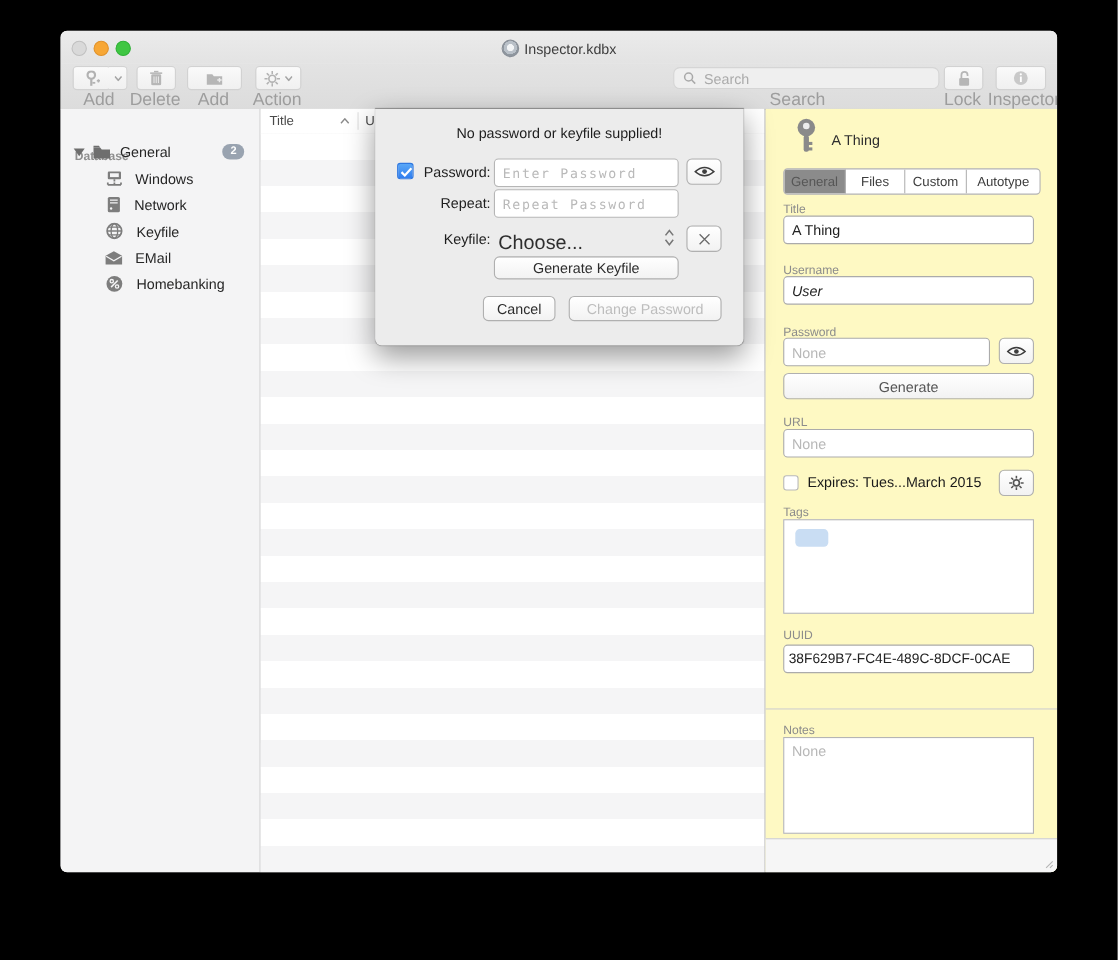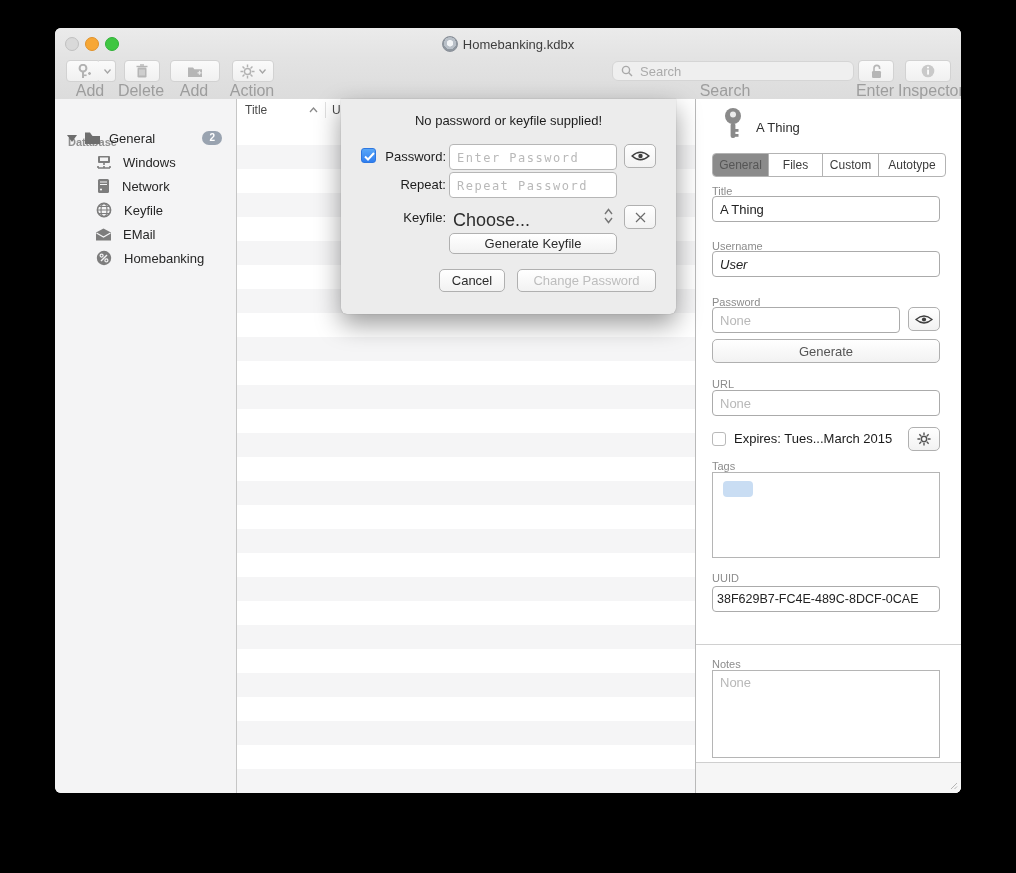--- a/index.html
+++ b/index.html
@@ -27,21 +27,21 @@
   .sidebar{left:0;top:0;bottom:0;width:181px;background:#f4f4f5;border-right:1px solid #c6c6c6;}
   .side-header{left:13px;top:37px;font-size:11px;font-weight:bold;color:#8f8f8f;}
   .side-row{left:0;right:0;height:24px;display:flex;align-items:center;font-size:13px;color:#262626;}
   .badge{background:#99a3b0;color:#fff;font-size:10px;font-weight:bold;border-radius:9px;padding:2px 7px;line-height:10px;}
   .listpane{left:182px;top:0;bottom:0;width:458px;background:repeating-linear-gradient(#ffffff 0 24px,#f5f5f6 24px 48px);}
   .listpane .stripes-origin{left:0;right:0;top:22px;bottom:0;background:repeating-linear-gradient(#ffffff 0 24px,#f5f5f6 24px 48px);}
   .list-header{left:0;right:0;top:0;height:22px;background:#fff;border-bottom:1px solid #cfcfcf;font-size:12px;color:#4a4a4a;}
   .col-div{top:3px;bottom:3px;width:1px;background:#e0e0e0;}
   .pane-div{left:640px;top:0;bottom:0;width:1px;background:#b9b9b9;}
   
-  .inspector{left:641px;top:0;bottom:0;width:265px;background:#ffffff;}
+  .inspector{left:641px;top:0;bottom:0;width:265px;background:#fef9c3;}
   .insp-label{font-size:11px;color:#8c8c8c;}
   .fld{background:#fff;border:1px solid #ababab;border-radius:4px;font:13px "Liberation Sans",sans-serif;color:#222;
        padding:12px 7px;box-sizing:border-box;outline:none;}
   .fld::placeholder{color:#b8b8b8;}
   .btn{background:linear-gradient(#ffffff,#f2f2f2);border:1px solid #b0b0b0;border-radius:5px;font:13px "Liberation Sans",sans-serif;
        color:#444;display:flex;align-items:center;justify-content:center;box-sizing:border-box;}
   .tabs{display:grid;grid-template-columns:56px 54px 56px 66px;height:22px;border:1px solid #b3b3b3;border-radius:4px;
         overflow:hidden;background:#fff;}
   .tab{font-size:12px;color:#3c3c3c;display:flex;align-items:center;justify-content:center;border-right:1px solid #b3b3b3;}
   .tab:last-child{border-right:none;}
@@ -66,21 +66,21 @@
 </head>
 <body>
 
 <div class="abs window">
 
   <div class="abs titlebar">
     <span class="abs traffic" style="left:10px;background:#d9d9d9;border:.5px solid #c0c0c0;"></span>
     <span class="abs traffic" style="left:30px;background:#f7a735;border:.5px solid #e0922b;"></span>
     <span class="abs traffic" style="left:50px;background:#3fc642;border:.5px solid #30b137;"></span>
     <div class="abs win-title">
-      <span class="doc-icon"></span><span>Homebanking.kdbx</span>
+      <span class="doc-icon"></span><span>Inspector.kdbx</span>
     </div>
   </div>
 
   <div class="abs toolbar">
 
     <div class="abs tb-btn" style="left:11px;width:33px;">
       <svg width="14" height="15" viewBox="0 0 14 15">
         <circle cx="6" cy="4.2" r="3.4" fill="none" stroke="#b2b2b2" stroke-width="2"></circle>
         <rect x="5" y="7" width="2" height="7" fill="#b2b2b2"></rect>
         <rect x="7" y="10.5" width="2.6" height="1.6" fill="#b2b2b2"></rect>
@@ -131,21 +131,21 @@
       <input type="text" readonly="" placeholder="Search" style="">
     </div>
     <div class="abs tb-label" style="left:625px;width:90px;">Search</div>
 
     <div class="abs tb-btn" style="left:803px;width:34px;">
       <svg width="13" height="15" viewBox="0 0 13 15">
         <rect x="2" y="7" width="9" height="7" rx="1.2" fill="#b6b6b6"></rect>
         <path d="M4 7V4.2a2.8 2.8 0 0 1 5.6 0V5" fill="none" stroke="#b6b6b6" stroke-width="1.6"></path>
       </svg>
     </div>
-    <div class="abs tb-label" style="left:798px;width:44px;">Enter</div>
+    <div class="abs tb-label" style="left:798px;width:44px;">Lock</div>
 
     <div class="abs tb-btn" style="left:850px;width:44px;">
       <svg width="14" height="14" viewBox="0 0 14 14">
         <circle cx="7" cy="7" r="6.3" fill="#c9c9c9"></circle>
         <rect x="6.2" y="5.6" width="1.7" height="5" fill="#fff"></rect>
         <circle cx="7" cy="3.6" r="1" fill="#fff"></circle>
       </svg>
     </div>
     <div class="abs tb-label" style="left:843px;width:58px;">Inspector</div>
   </div>

